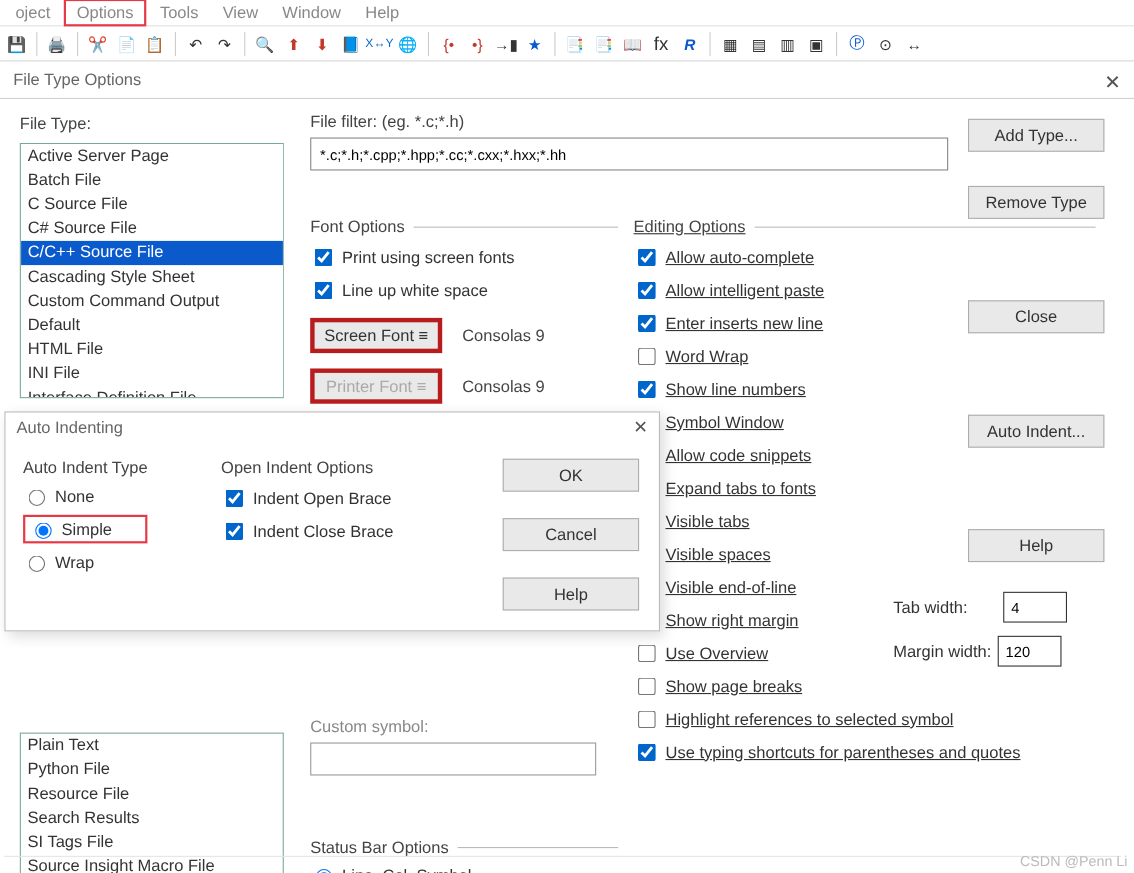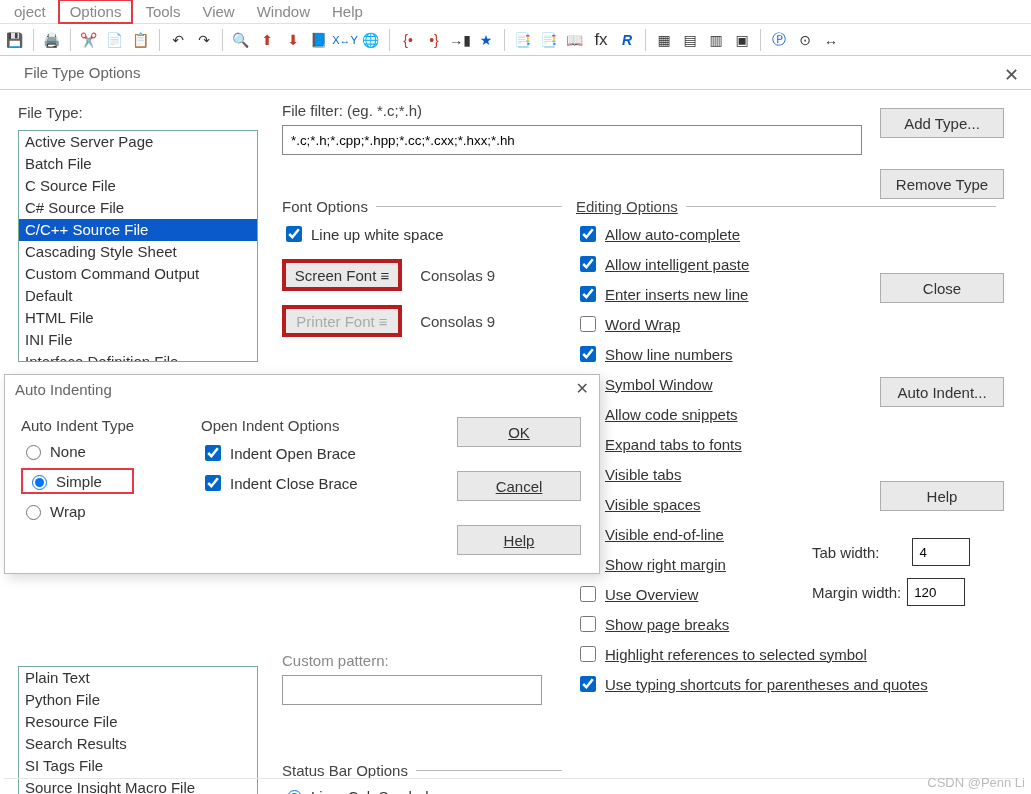--- a/index.html
+++ b/index.html
@@ -3,21 +3,21 @@
 <meta charset="utf-8">
 <style>
   * { box-sizing: border-box; font-family: -apple-system, "Segoe UI", Arial, sans-serif; }
   body { margin:0; background:#fff; width:1031px; height:794px; overflow:hidden; font-size:15px; color:#333; }
   .menubar { height:24px; display:flex; align-items:center; padding-left:4px; gap:2px; color:#888; border-bottom:1px solid #e0e0e0; }
   .menubar span { padding:2px 10px; }
   .hl-red { border:2px solid #e63946; }
   .toolbar { height:32px; border-bottom:1px solid #ccc; display:flex; align-items:center; padding:2px 4px; gap:4px; }
   .tb { width:22px; height:22px; display:flex; align-items:center; justify-content:center; font-size:14px; }
   .sep { width:1px; height:22px; background:#ccc; margin:0 3px; }
-  .winbar { height:34px; border-bottom:1px solid #d0d0d0; display:flex; align-items:center; padding:0 24px; color:#666; position:relative; background:#fff; }
+  .winbar { height:34px; border-bottom:1px solid #d0d0d0; display:flex; align-items:center; padding:0 12px; color:#666; position:relative; background:#fff; }
   .close-x { position:absolute; right:12px; top:8px; font-size:18px; color:#555; }
   .body-area { padding:14px 18px 10px 18px; position:relative; }
   .ft-label { color:#444; margin-bottom:4px; }
   .file-list { width:240px; height:232px; border:1px solid #7a9; overflow-y:scroll; overflow-x:hidden; line-height:22px; position:absolute; left:18px; top:40px; background:#fff; }
   .file-list2 { width:240px; height:170px; border:1px solid #7a9; overflow-y:scroll; overflow-x:hidden; line-height:22px; position:absolute; left:18px; top:576px; background:#fff; }
   .fitem { padding:0 6px; white-space:nowrap; }
   .fitem.sel { background:#0a5acc; color:#fff; }
   .right-col { position:absolute; left:282px; top:12px; width:720px; }
   .ff-label { color:#444; }
   .ff-input { width:580px; height:30px; border:1px solid #888; padding:4px 8px; margin-top:6px; }
@@ -43,21 +43,21 @@
   .tabwidth input { width:58px; height:28px; border:1px solid #333; padding:2px 6px; }
   .other-hdr { position:absolute; left:588px; top:680px; width:420px; }
   .watermark { position:absolute; right:6px; bottom:4px; color:#bbb; font-size:13px; }
   
   .ai-dlg { position:absolute; left:4px; top:374px; width:596px; height:200px; background:#fff; border:1px solid #bbb; box-shadow:4px 4px 12px rgba(0,0,0,0.15); z-index:10; }
   .ai-title { height:28px; display:flex; align-items:center; padding:0 10px; color:#666; position:relative;text-align:right; }
   .ai-title .x { position:absolute; right:10px; top:4px; color:#555; font-size:16px; }
   .ai-body { padding:10px 16px; position:relative; }
   .ai-col1 { position:absolute; left:16px; top:14px; }
   .ai-col2 { position:absolute; left:196px; top:14px; }
-  .ai-col3 { position:absolute; left:452px; top:14px; display:flex; flex-direction:column; gap:24px;text-decoration:underline; }
+  .ai-col3 { position:absolute; left:452px; top:14px; display:flex; flex-direction:column; gap:24px; }
   .grp-title { color:#444; margin-bottom:8px; }
   .ht { border-top:1px solid #e5e5e5; position:absolute; left:4px; right:12px; top:778px; }
 </style>
 </head>
 <body>
 
 <div class="menubar">
   <span>oject</span>
   <span class="hl-red">Options</span>
   <span>Tools</span>
@@ -153,20 +153,24 @@
     </div>
   </div>
 
   <div class="font-opts">
     <div class="section-hdr">
         <span>Font Options</span>
         <div class="line"></div>
       </div>
     <label class="chk">
         <input type="checkbox" checked="" style="">
+        <span>Print using screen fonts</span>
+      </label>
+    <label class="chk">
+        <input type="checkbox" checked="" style="">
         <span>Line up white space</span>
       </label>
     <div>
       <span class="fontbtn">Screen Font  ≡</span>
       <span class="fontlbl">Consolas 9</span>
     </div>
     <div>
       <span class="fontbtn dis">Printer Font  ≡</span>
       <span class="fontlbl">Consolas 9</span>
     </div>
@@ -247,21 +251,21 @@
 
   <div class="tabwidth">
     <div class="row"><span>Tab width:</span>&nbsp;&nbsp;&nbsp;&nbsp;&nbsp;<input value="4" style=""></div>
     <div class="row">
         <span>Margin width:</span>
         <input value="120" style="">
       </div>
   </div>
 
   <div class="custom-pattern">
-    <div style="color:#888">Custom pattern:</div>
+    <div style="color:#888">Custom symbol:</div>
     <input class="cp-input" value="" style="">
   </div>
 
   <div class="statusbar">
     <div class="section-hdr">
         <span>Status Bar Options</span>
         <div class="line"></div>
       </div>
     <label class="radio">
         <input type="radio" name="sb" checked="" style="">

